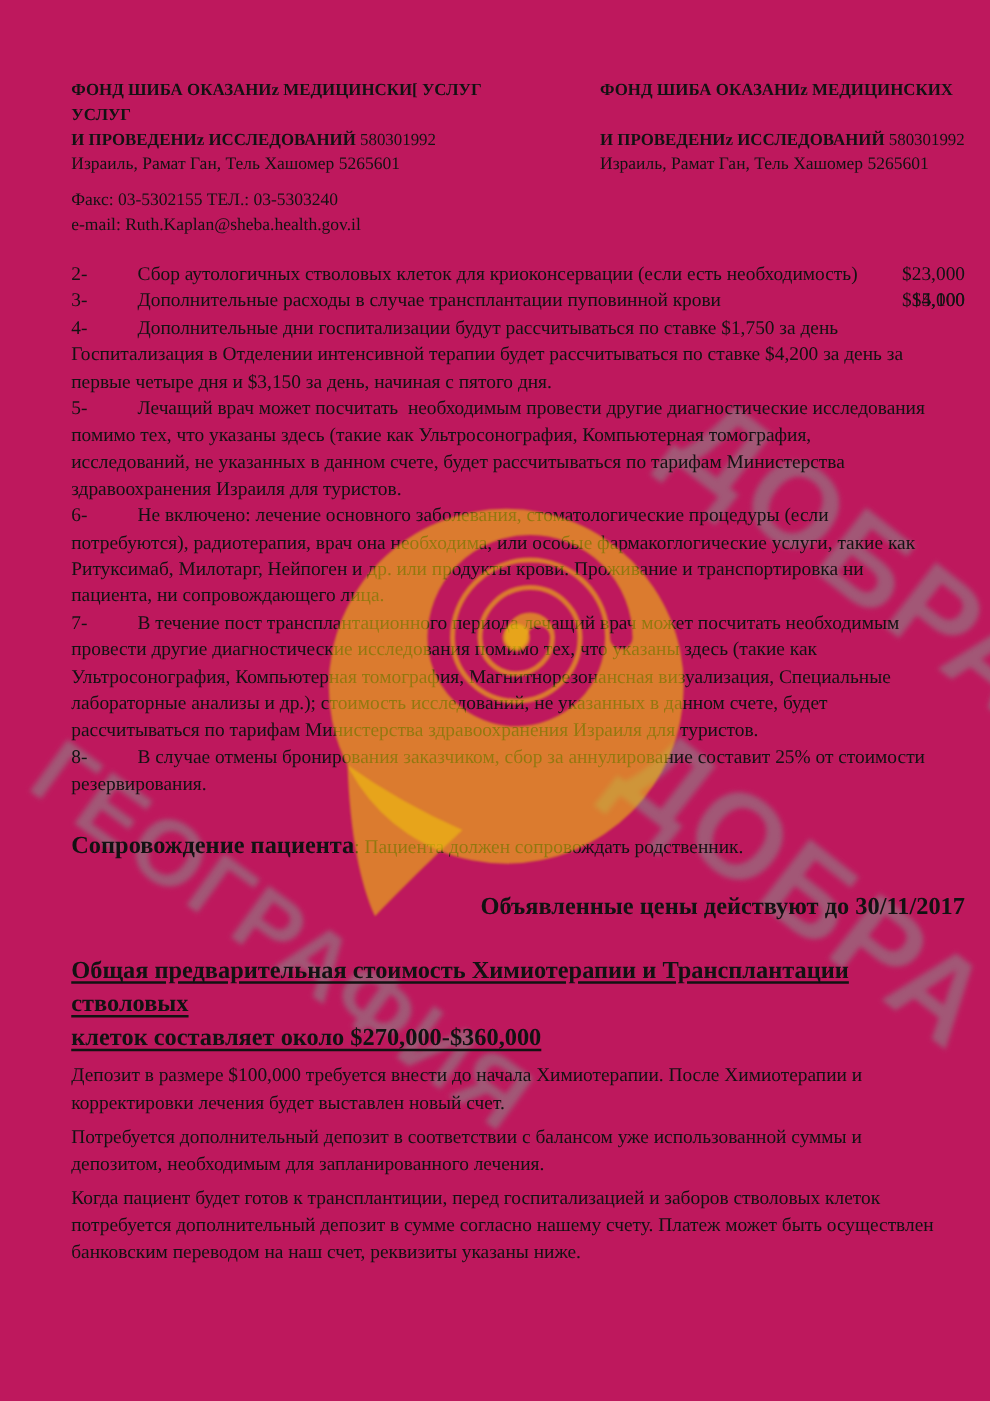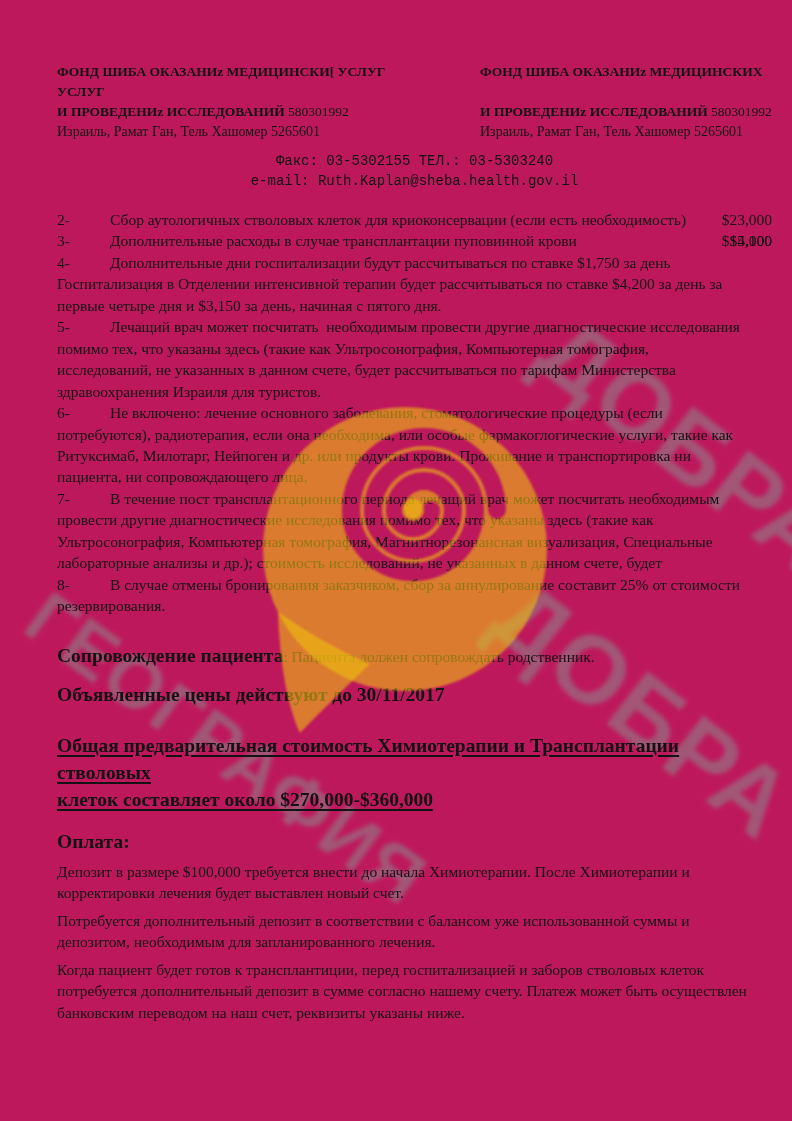--- a/index.html
+++ b/index.html
@@ -15,29 +15,29 @@
   
   .wm-pin{position:absolute;left:258px;top:402px;z-index:3;pointer-events:none;filter:blur(1px);}
   
   .content{position:absolute;left:57px;top:62px;width:715px;z-index:2;}
   .hdr{display:grid;grid-template-columns:423px 1fr;}
   .hcol{font-weight:bold;font-size:13.5px;line-height:20px;}
   .hline{white-space:pre;}
   .hnum{font-weight:normal;}
   .haddr{font-weight:normal;font-size:14px;}
   .hspacer{height:20px;}
-  .contact{text-align:center;font-size:14px;line-height:20px;margin-top:9px;font-family:Liberation Mono, monospace;}
+  .contact{font-size:14px;line-height:20px;margin-top:9px;}
   .body{margin-top:18px;font-size:15.5px;line-height:21.45px;}
   .bline{position:relative;white-space:pre;}
   .bnum{display:inline-block;width:53px;}
   .bprice{position:absolute;right:0;top:0;}
   .sec{font-weight:bold;font-size:19.5px;line-height:26px;}
   .sec-acc{margin-top:26px;}
   .acc-rest{font-weight:normal;font-size:15.5px;}
-  .sec-valid{margin-top:12px;}
+  .sec-valid{margin-top:22px;text-align:right;}
   .sec-total{margin-top:24px;line-height:27px;text-decoration:underline;
              text-decoration-thickness:2px;text-underline-offset:3px;}
   .sec-pay{margin-top:16px;}
   .para{margin-top:6px;font-size:15.5px;line-height:21.5px;}
   .para div{white-space:pre;}
 </style>
 </head>
 <body>
 
 <div class="page">
@@ -73,41 +73,41 @@
       <div class="bline"><span class="bprice">$4,100</span></div>
       <div class="bline"><span class="bnum">3-</span><span>Дополнительные расходы в случае трансплантации пуповинной крови</span><span class="bprice">$15,000</span></div>
       <div class="bline"><span class="bnum">4-</span><span>Дополнительные дни госпитализации будут рассчитываться по ставке $1,750 за день</span></div>
       <div class="bline"><span>Госпитализация в Отделении интенсивной терапии будет рассчитываться по ставке $4,200 за день за</span></div>
       <div class="bline"><span>первые четыре дня и $3,150 за день, начиная с пятого дня.</span></div>
       <div class="bline"><span class="bnum">5-</span><span>Лечащий врач может посчитать  необходимым провести другие диагностические исследования</span></div>
       <div class="bline"><span>помимо тех, что указаны здесь (такие как Ультросонография, Компьютерная томография,</span></div>
       <div class="bline"><span>исследований, не указанных в данном счете, будет рассчитываться по тарифам Министерства</span></div>
       <div class="bline"><span>здравоохранения Израиля для туристов.</span></div>
       <div class="bline"><span class="bnum">6-</span><span>Не включено: лечение основного заболевания, стоматологические процедуры (если</span></div>
-      <div class="bline"><span>потребуются), радиотерапия, если она необходима, или особые фармакоглогические услуги, такие как</span></div>
+      <div class="bline"><span>потребуются), радиотерапия, врач она необходима, или особые фармакоглогические услуги, такие как</span></div>
       <div class="bline"><span>Ритуксимаб, Милотарг, Нейпоген и др. или продукты крови. Проживание и транспортировка ни</span></div>
       <div class="bline"><span>пациента, ни сопровождающего лица.</span></div>
       <div class="bline"><span class="bnum">7-</span><span>В течение пост трансплантационного периода лечащий врач может посчитать необходимым</span></div>
       <div class="bline"><span>провести другие диагностические исследования помимо тех, что указаны здесь (такие как</span></div>
       <div class="bline"><span>Ультросонография, Компьютерная томография, Магнитнорезонансная визуализация, Специальные</span></div>
       <div class="bline"><span>лабораторные анализы и др.); стоимость исследований, не указанных в данном счете, будет</span></div>
+      <div class="bline"><span>рассчитываться по тарифам Министерства здравоохранения Израиля для туристов.</span></div>
       <div class="bline"><span class="bnum">8-</span><span>В случае отмены бронирования заказчиком, сбор за аннулирование составит 25% от стоимости</span></div>
       <div class="bline"><span>резервирования.</span></div>
     </div>
 
     <div class="sec sec-acc"><span>Сопровождение пациента</span><span class="acc-rest">: Пациента должен сопровождать родственник.</span></div>
 
     <div class="sec sec-valid">Объявленные цены действуют до 30/11/2017</div>
 
     <div class="sec sec-total">
       <div>Общая предварительная стоимость Химиотерапии и Трансплантации стволовых</div>
       <div>клеток составляет около $270,000-$360,000</div>
     </div>
 
-    <div class="sec sec-pay">Оплата:</div>
 
     <div class="para">
       <div>Депозит в размере $100,000 требуется внести до начала Химиотерапии. После Химиотерапии и</div>
       <div>корректировки лечения будет выставлен новый счет.</div>
     </div>
     <div class="para">
       <div>Потребуется дополнительный депозит в соответствии с балансом уже использованной суммы и</div>
       <div>депозитом, необходимым для запланированного лечения.</div>
     </div>
     <div class="para">

